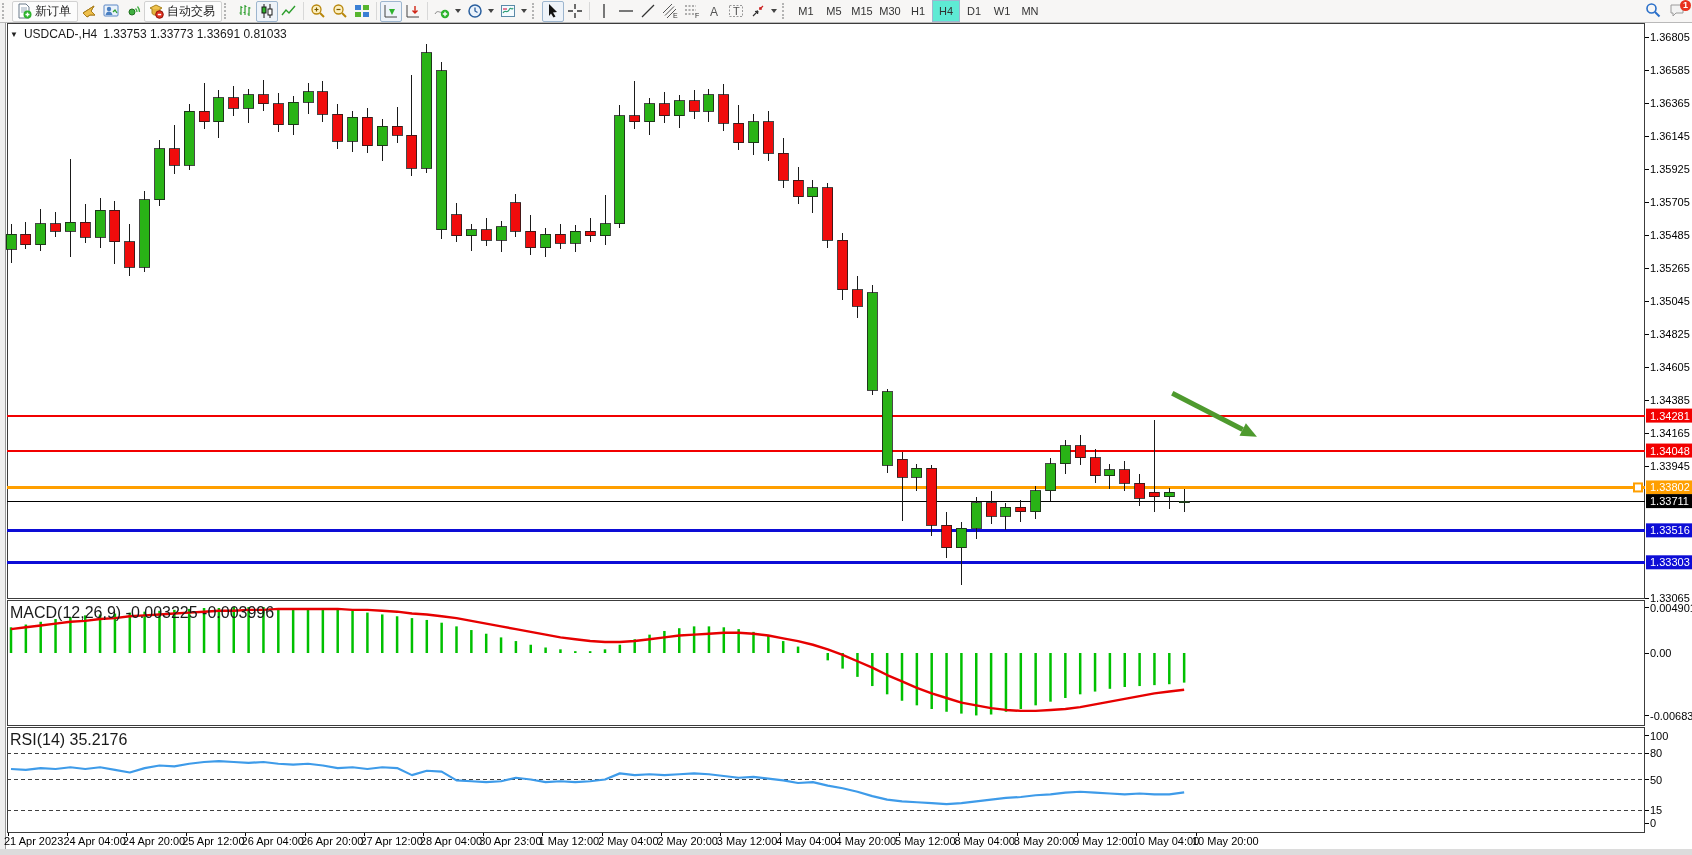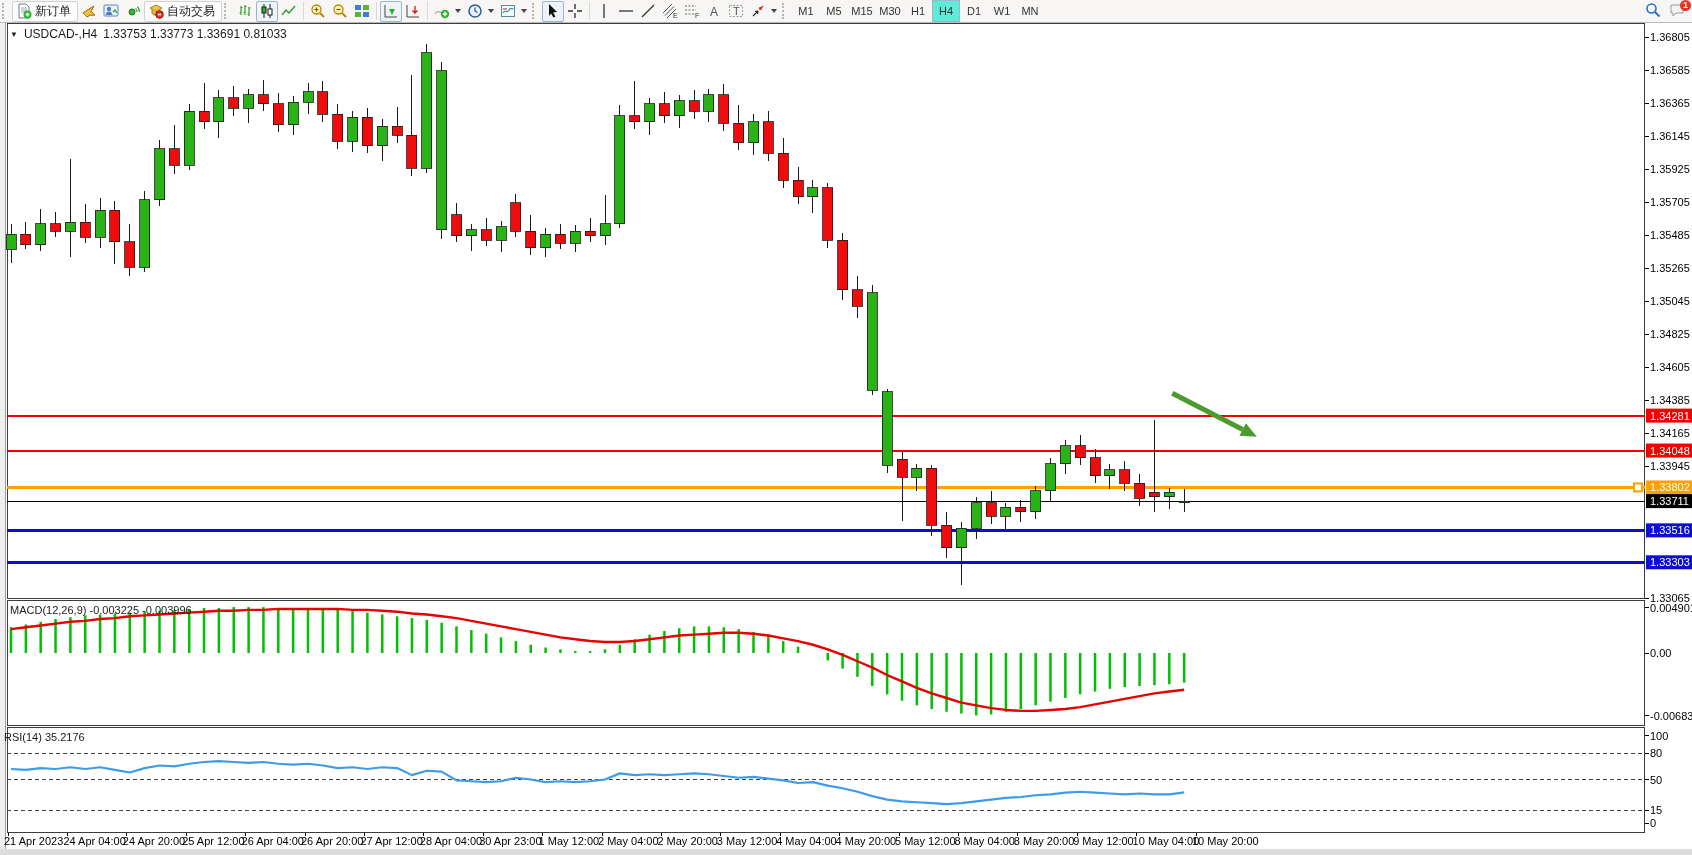--- a/index.html
+++ b/index.html
@@ -19,25 +19,25 @@
     border:1px solid transparent;}
   .tf.pressed{border:1px solid #9db6cf;background:#5eead4;}
   .caret{width:0;height:0;border-left:3px solid transparent;border-right:3px solid transparent;
     border-top:4px solid #444;margin-left:2px;}
   .tb-right{position:absolute;right:6px;top:0;height:23px;display:flex;align-items:center;gap:8px;}
   .chat-wrap{position:relative;}
   .badge{position:absolute;right:-5px;top:-2px;background:#e8321e;color:#fff;font-size:9px;line-height:11px;
     min-width:11px;height:11px;border-radius:6px;text-align:center;font-weight:bold;}
   
   #chart-area{position:absolute;left:0;top:23px;width:1692px;height:832px;}
-  .pane-label{position:absolute;font-size:11px;color:#1a1a1a;white-space:pre;}
+  .pane-label{position:absolute;font-size:16px;color:#1a1a1a;white-space:pre;}
   #hdr{left:10px;top:4px;display:flex;align-items:center;gap:6px;font-size:12px;}
   #hdr .tri{font-size:8px;color:#222;}
   #macd-label{left:10px;top:581px;}
-  #rsi-label{left:4px;top:708px;}
+  #rsi-label{left:10px;top:708px;}
   svg text{font-family:"Liberation Sans",sans-serif;}
 </style>
 </head>
 <body>
 
 <div class="toolbar">
   <span class="grip"></span>
 
   <button class="tb labeled">
     <span>

